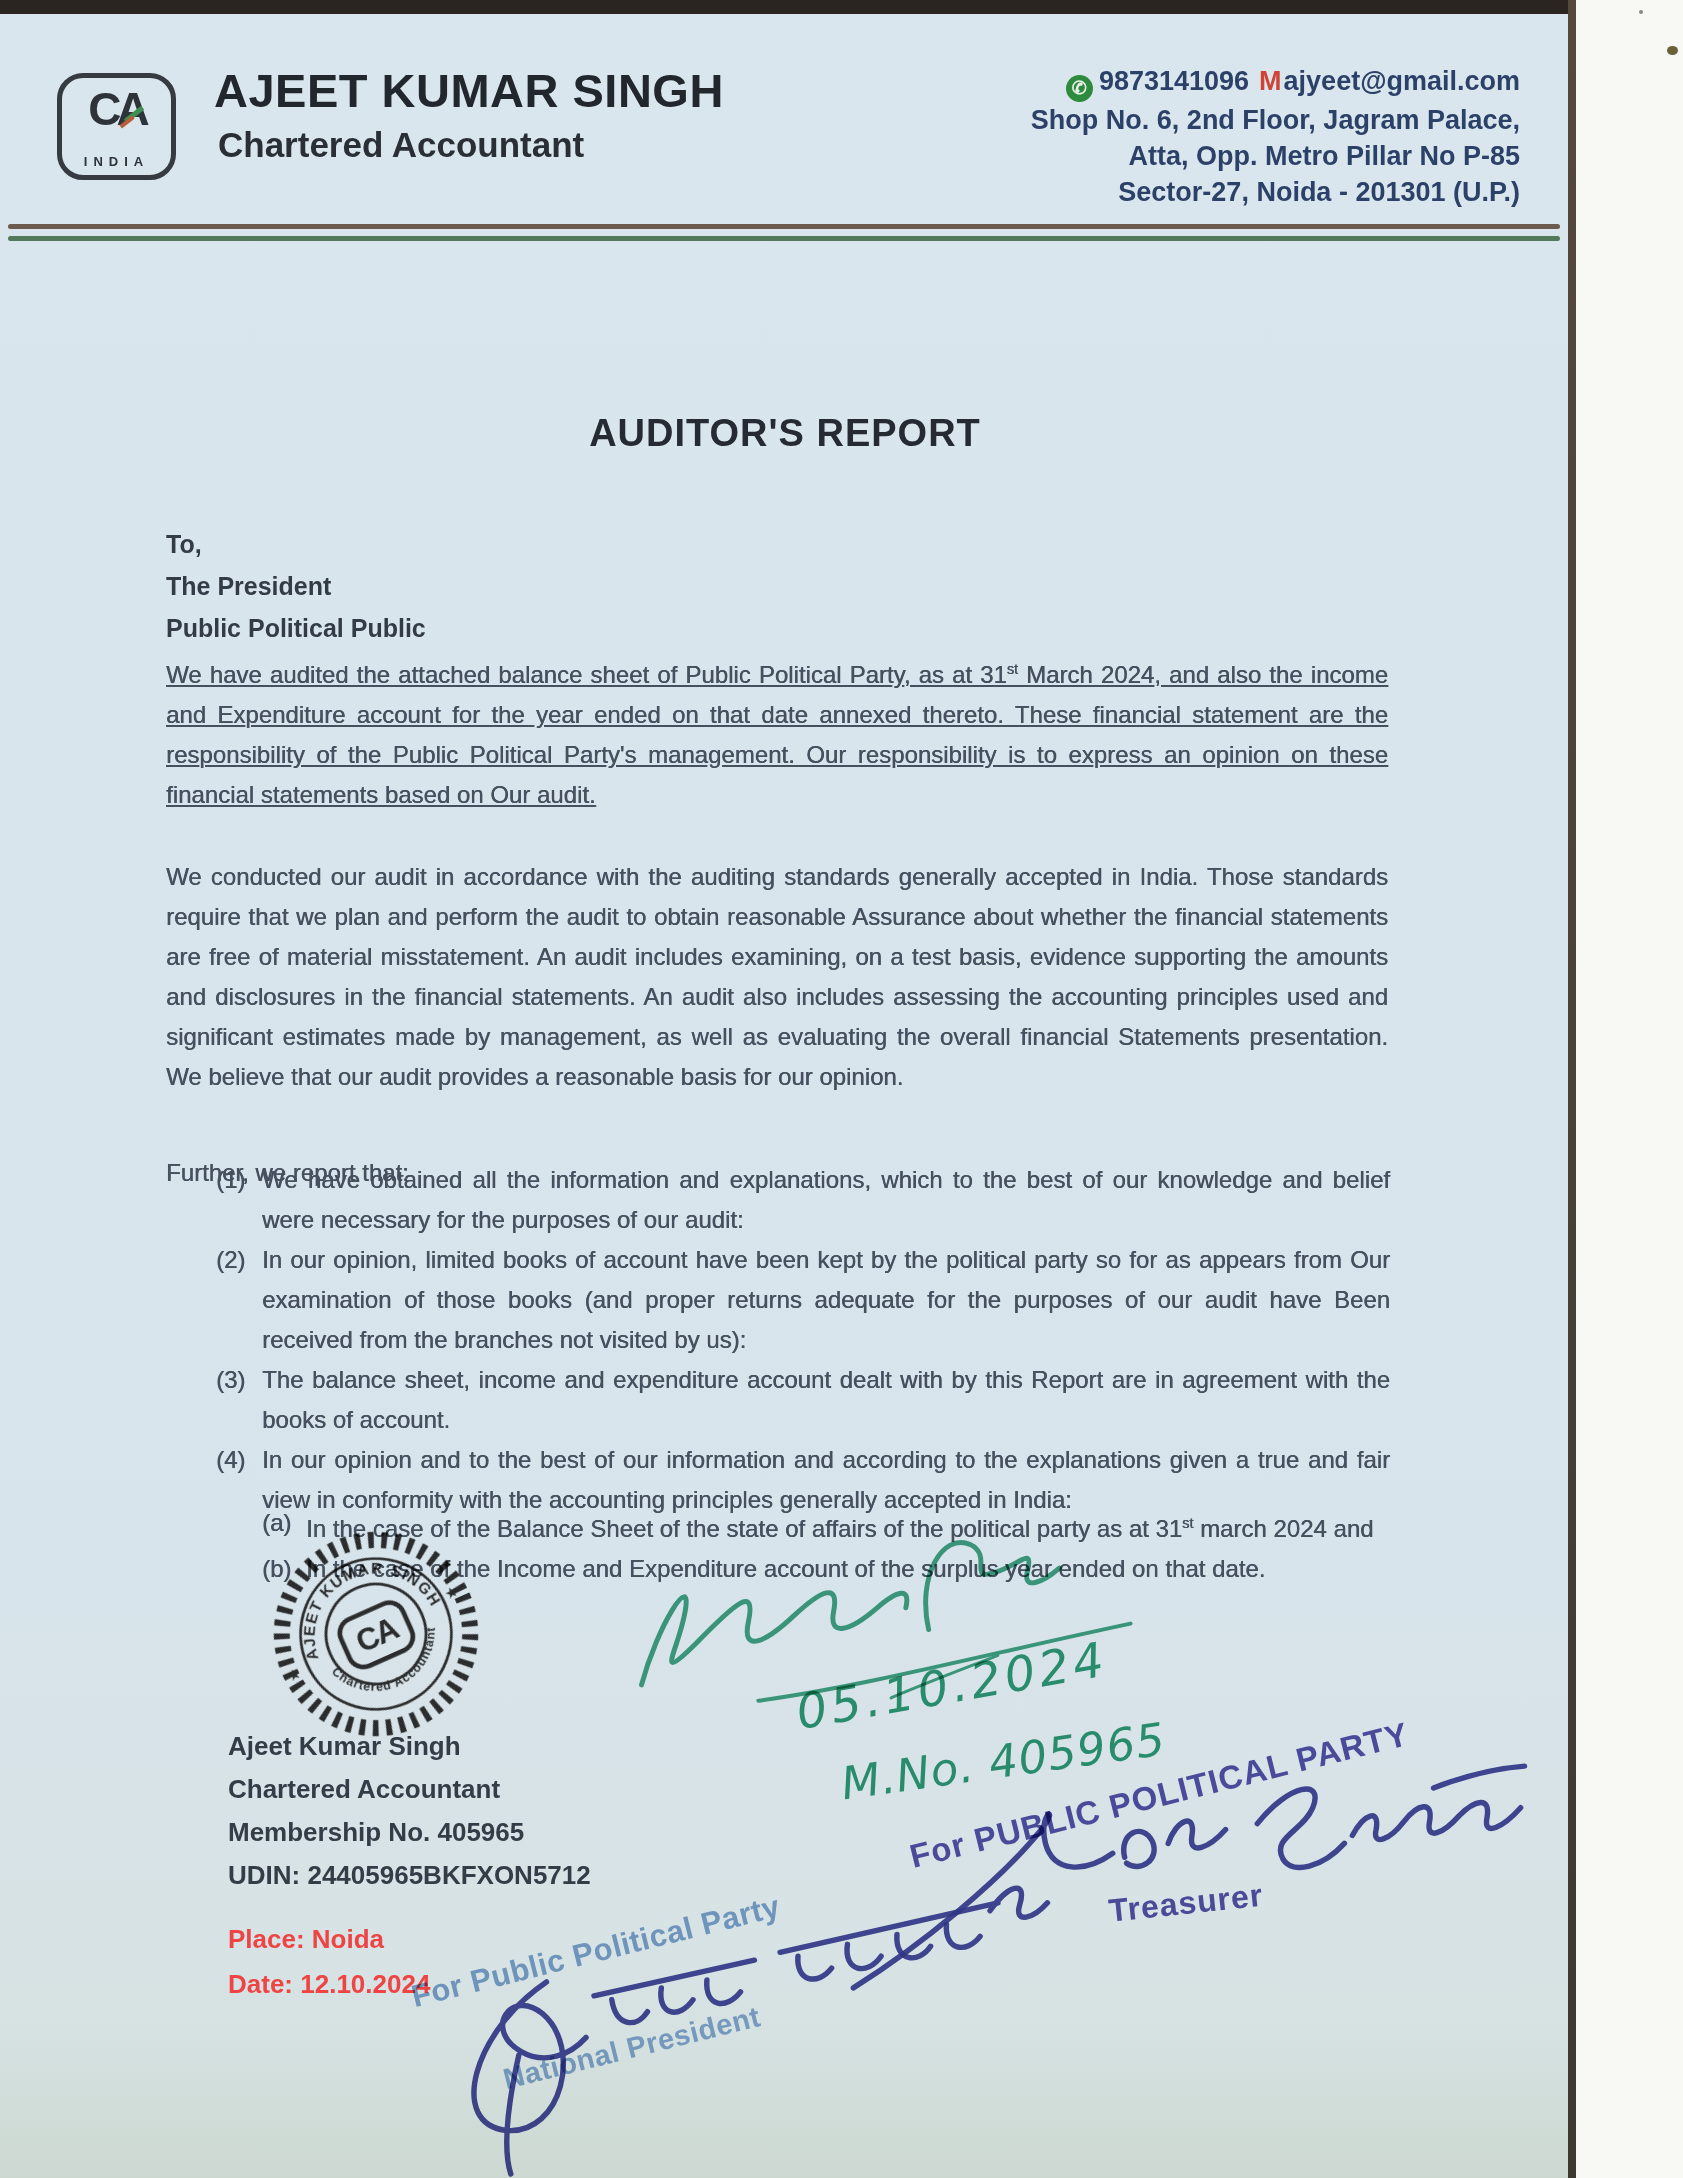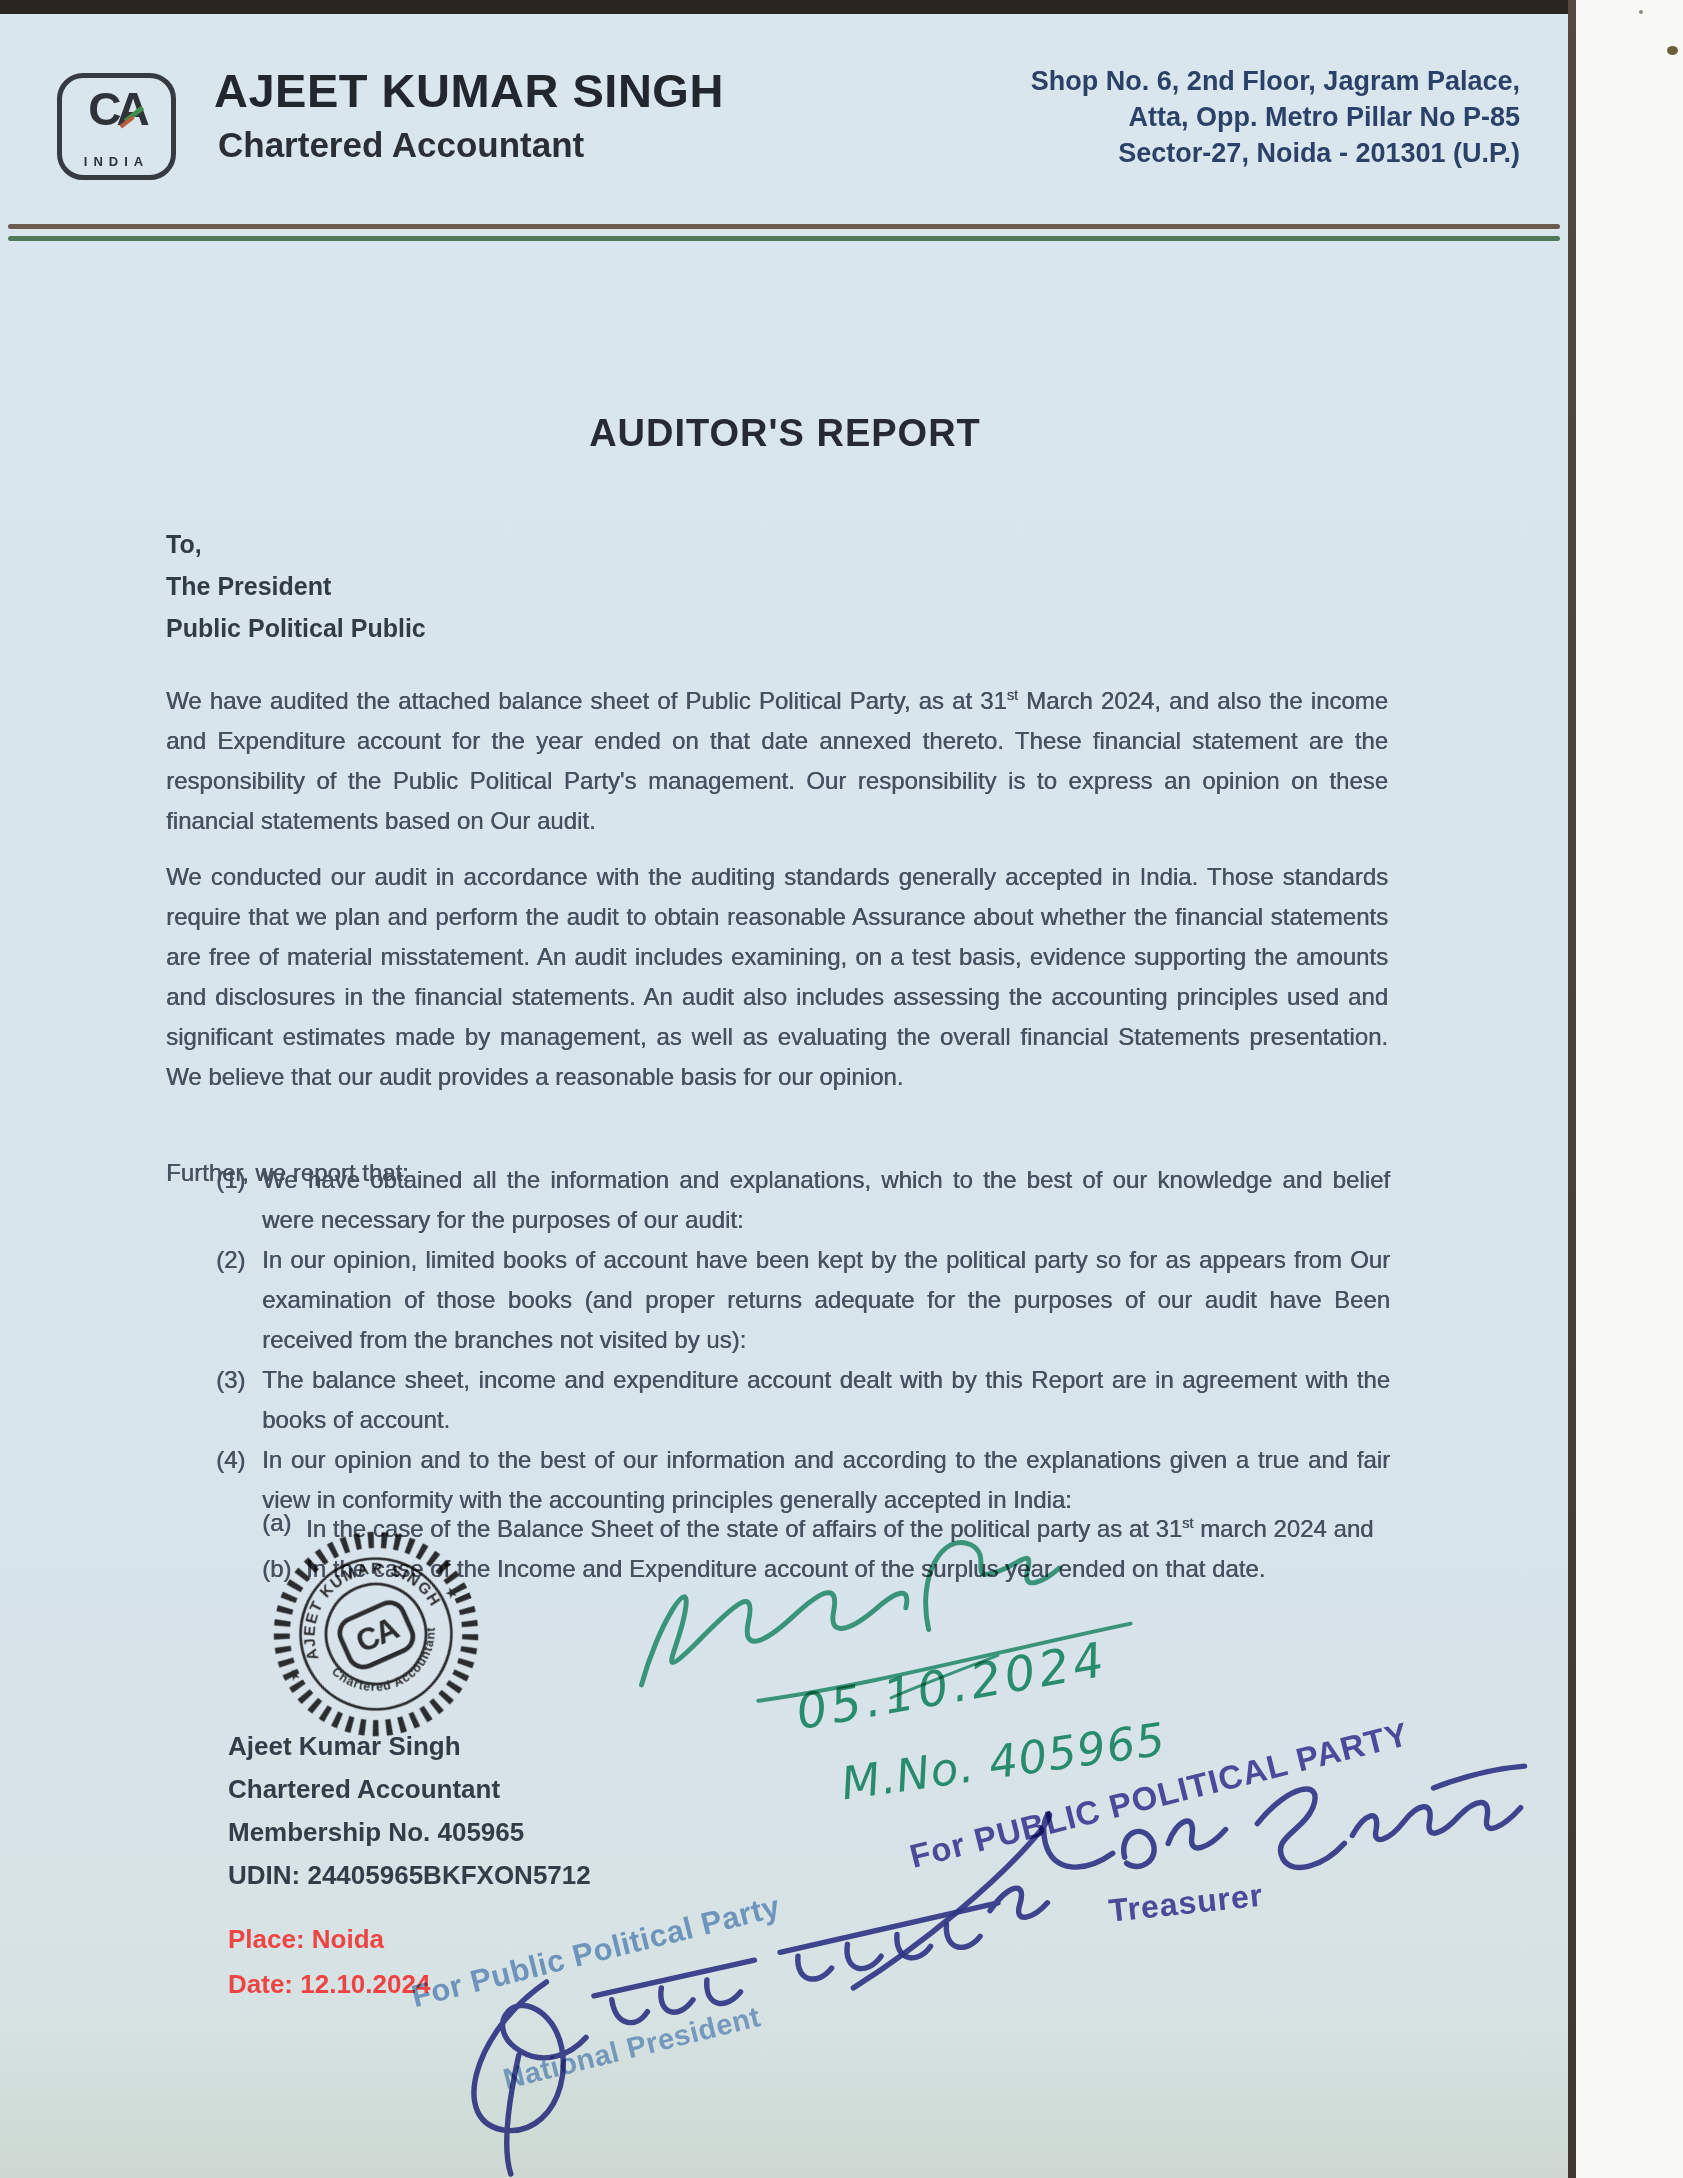--- a/index.html
+++ b/index.html
@@ -40,21 +40,21 @@
   .rule1{top:224px;background:#6b5b4d;}
   .rule2{top:236px;background:#527a5a;}
 
   
   .title{position:absolute;left:0;top:412px;width:1570px;text-align:center;
     font-size:38px;font-weight:bold;letter-spacing:1px;color:#262b33;}
   .recipient{position:absolute;left:166px;top:523px;font-size:25px;font-weight:bold;
     line-height:42px;color:#333b47;}
   .para{position:absolute;left:166px;width:1222px;text-align:justify;
     font-size:24px;line-height:40px;color:#47505e;text-shadow:0.4px 0 currentColor;}
-  .p1{top:675px;}
+  .p1{top:649px;text-decoration:underline;}
   .p2{top:857px;}
   .further{top:1109px;text-align:left;margin-top:44px;}
   sup{font-size:.6em;}
 
   .num-list{position:absolute;left:216px;top:1160px;width:1174px;color:#47505e;
     font-size:24px;line-height:40px;text-shadow:0.4px 0 currentColor;}
   .num-item{display:flex;align-items:flex-start;}
   .num-item .mk{flex:0 0 46px;}
   .num-item .tx{flex:1;text-align:justify;}
   .sub-list{position:absolute;left:262px;top:1503px;width:1129px;color:#47505e;
@@ -99,20 +99,23 @@
 <div class="logo-box">
   <div class="logo-ca">CA</div>
   <div class="logo-tick1"></div>
   <div class="logo-tick2"></div>
   <div class="logo-india">INDIA</div>
 </div>
 <div class="firm-name">AJEET KUMAR SINGH</div>
 <div class="firm-sub">Chartered Accountant</div>
 
 <div class="contact">
+  <div>
+    <span class="phone-ico">✆</span><span>9873141096</span><span class="gmail-m">M</span><span>ajyeet@gmail.com</span>
+  </div>
   <div>Shop No. 6, 2nd Floor, Jagram Palace,</div>
   <div>Atta, Opp. Metro Pillar No P-85</div>
   <div>Sector-27, Noida - 201301 (U.P.)</div>
 </div>
 
 <div class="rule rule1"></div>
 <div class="rule rule2"></div>
 
 <div class="title">AUDITOR'S REPORT</div>
 

